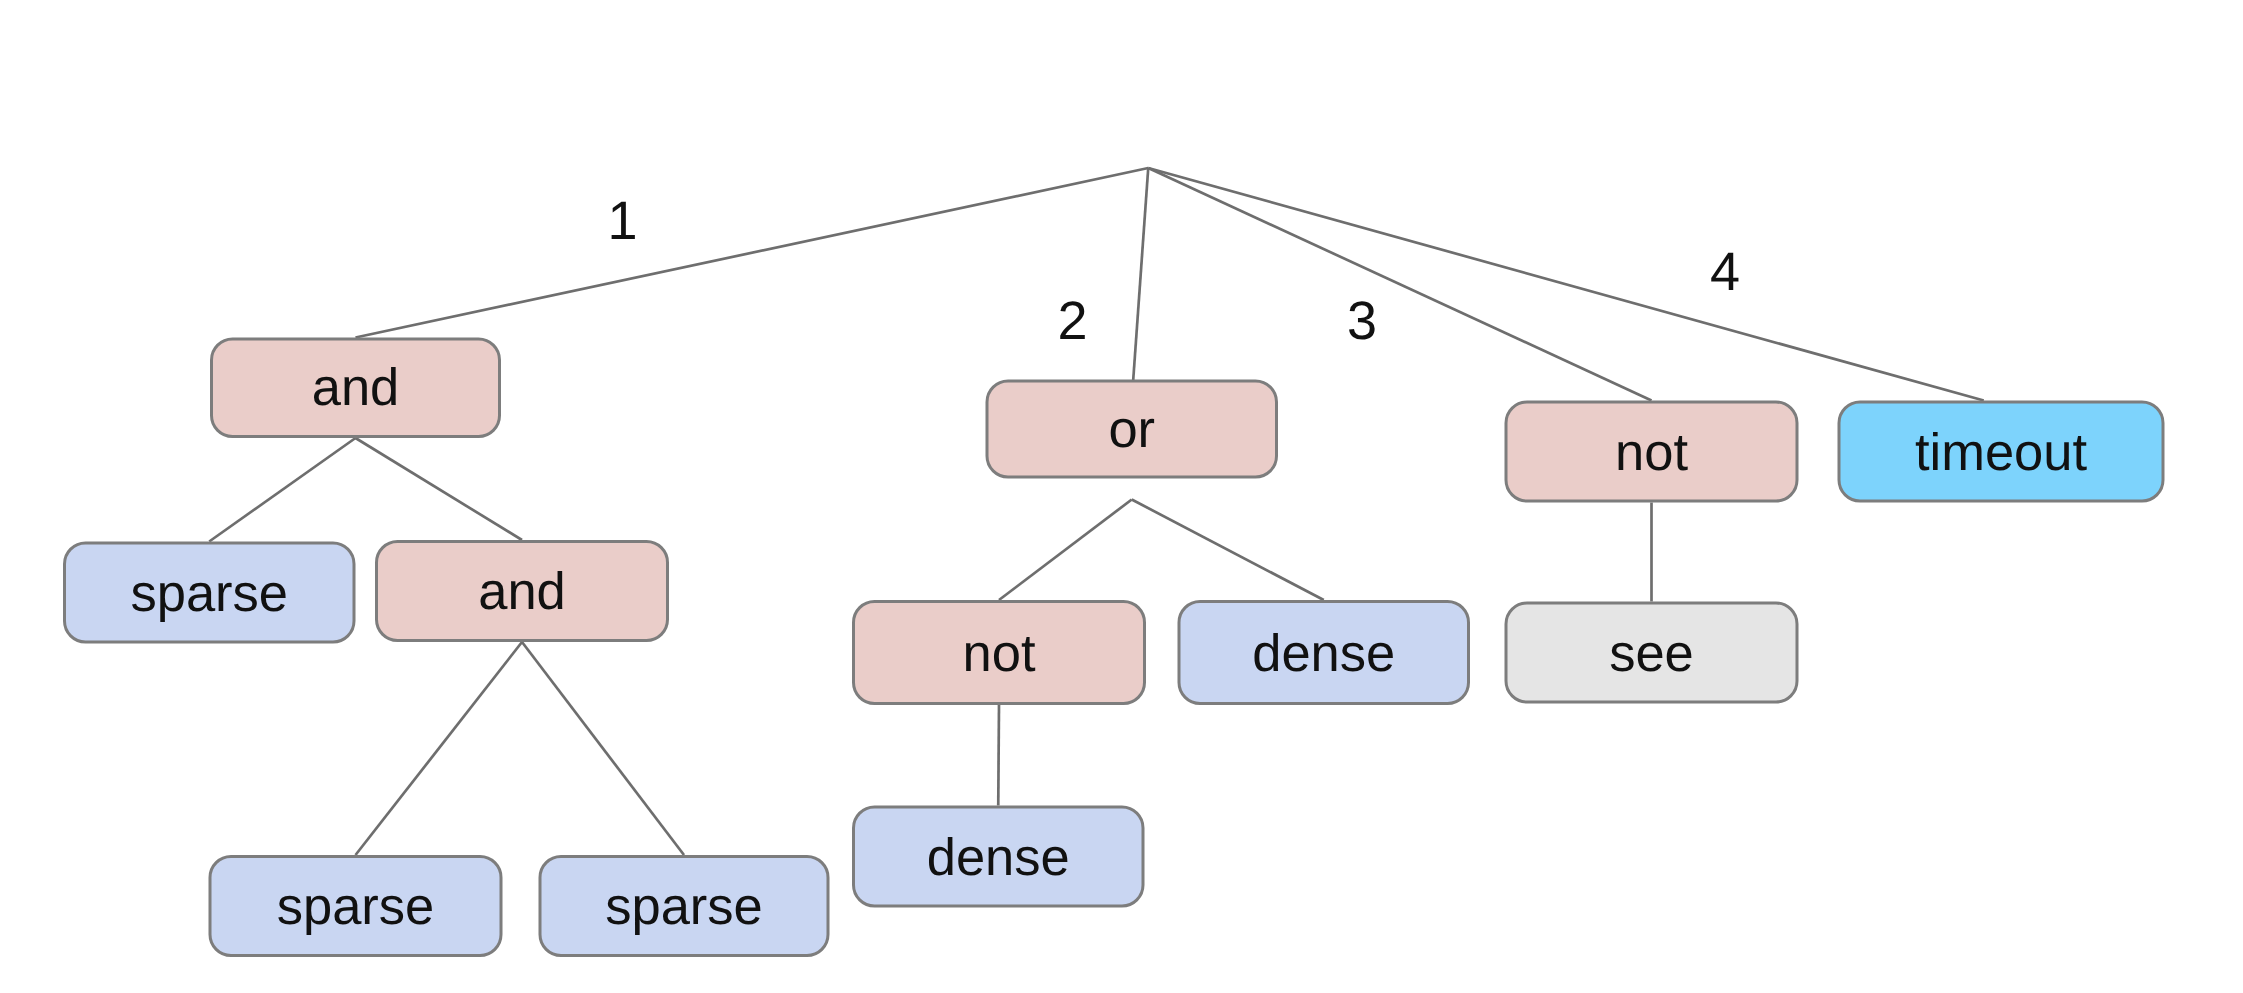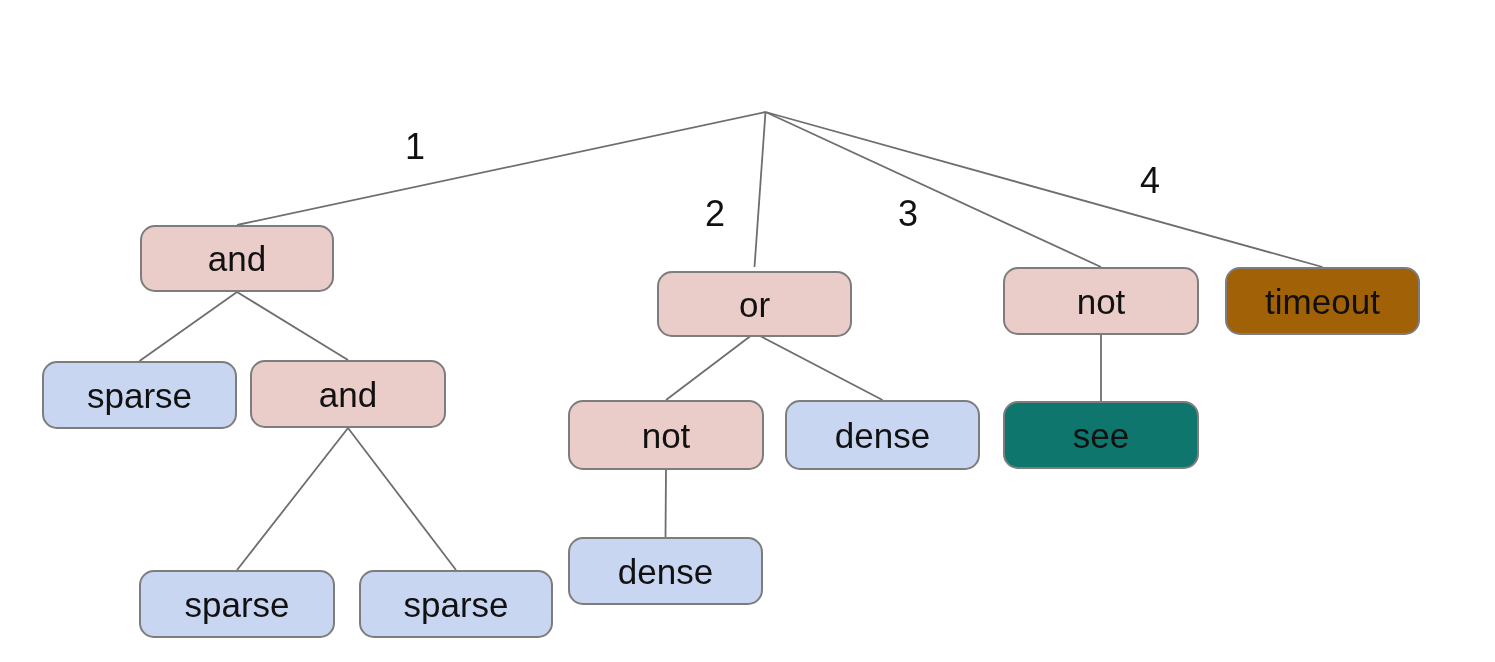--- a/index.html
+++ b/index.html
@@ -84,35 +84,35 @@
       </div>
       <div class="node operator" style="left: 250px; top: 360px; width: 196px; height: 68px; background: rgb(234, 205, 201); border-color: rgb(125, 125, 125); color: rgb(17, 17, 17);">
         <span>and</span>
       </div>
       <div class="node leaf" style="left: 139px; top: 570px; width: 196px; height: 68px; background: rgb(201, 214, 242); border-color: rgb(125, 125, 125); color: rgb(17, 17, 17);">
         <span>sparse</span>
       </div>
       <div class="node leaf" style="left: 359px; top: 570px; width: 194px; height: 68px; background: rgb(201, 214, 242); border-color: rgb(125, 125, 125); color: rgb(17, 17, 17);">
         <span>sparse</span>
       </div>
-      <div class="node operator" style="left: 657px; top: 271px; width: 195px; height: 66px; background: rgb(234, 205, 201); border-color: rgb(125, 125, 125); color: rgb(17, 17, 17);">
+      <div class="node operator" style="left: 657px; top: 253px; width: 195px; height: 66px; background: rgb(234, 205, 201); border-color: rgb(125, 125, 125); color: rgb(17, 17, 17);">
         <span>or</span>
       </div>
       <div class="node operator" style="left: 568px; top: 400px; width: 196px; height: 70px; background: rgb(234, 205, 201); border-color: rgb(125, 125, 125); color: rgb(17, 17, 17);">
         <span>not</span>
       </div>
       <div class="node leaf" style="left: 785px; top: 400px; width: 195px; height: 70px; background: rgb(201, 214, 242); border-color: rgb(125, 125, 125); color: rgb(17, 17, 17);">
         <span>dense</span>
       </div>
       <div class="node leaf" style="left: 568px; top: 537px; width: 195px; height: 68px; background: rgb(201, 214, 242); border-color: rgb(125, 125, 125); color: rgb(17, 17, 17);">
         <span>dense</span>
       </div>
       <div class="node operator" style="left: 1003px; top: 267px; width: 196px; height: 68px; background: rgb(234, 205, 201); border-color: rgb(125, 125, 125); color: rgb(17, 17, 17);">
         <span>not</span>
       </div>
-      <div class="node leaf" style="left: 1003px; top: 401px; width: 196px; height: 68px; background: #0f766e; border-color: rgb(125, 125, 125); color: rgb(17, 17, 17);">
+      <div class="node leaf" style="left: 1003px; top: 401px; width: 196px; height: 68px; background: #e5e5e5; border-color: rgb(125, 125, 125); color: rgb(17, 17, 17);">
         <span>see</span>
       </div>
-      <div class="node leaf" style="left: 1225px; top: 267px; width: 195px; height: 68px; background: #a16207; border-color: rgb(125, 125, 125); color: rgb(17, 17, 17);">
+      <div class="node leaf" style="left: 1225px; top: 267px; width: 218px; height: 68px; background: #7dd3fc; border-color: rgb(125, 125, 125); color: rgb(17, 17, 17);">
         <span>timeout</span>
       </div>
     </div>
 </div>
 
 </body></html>

